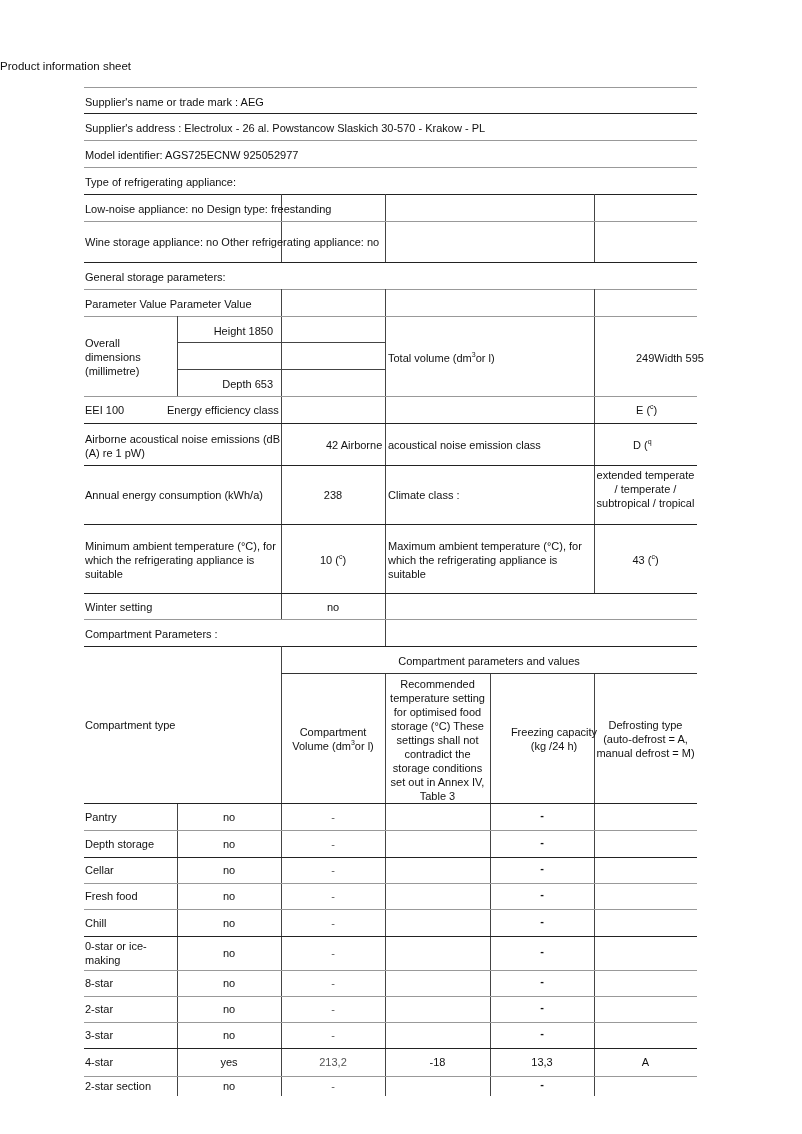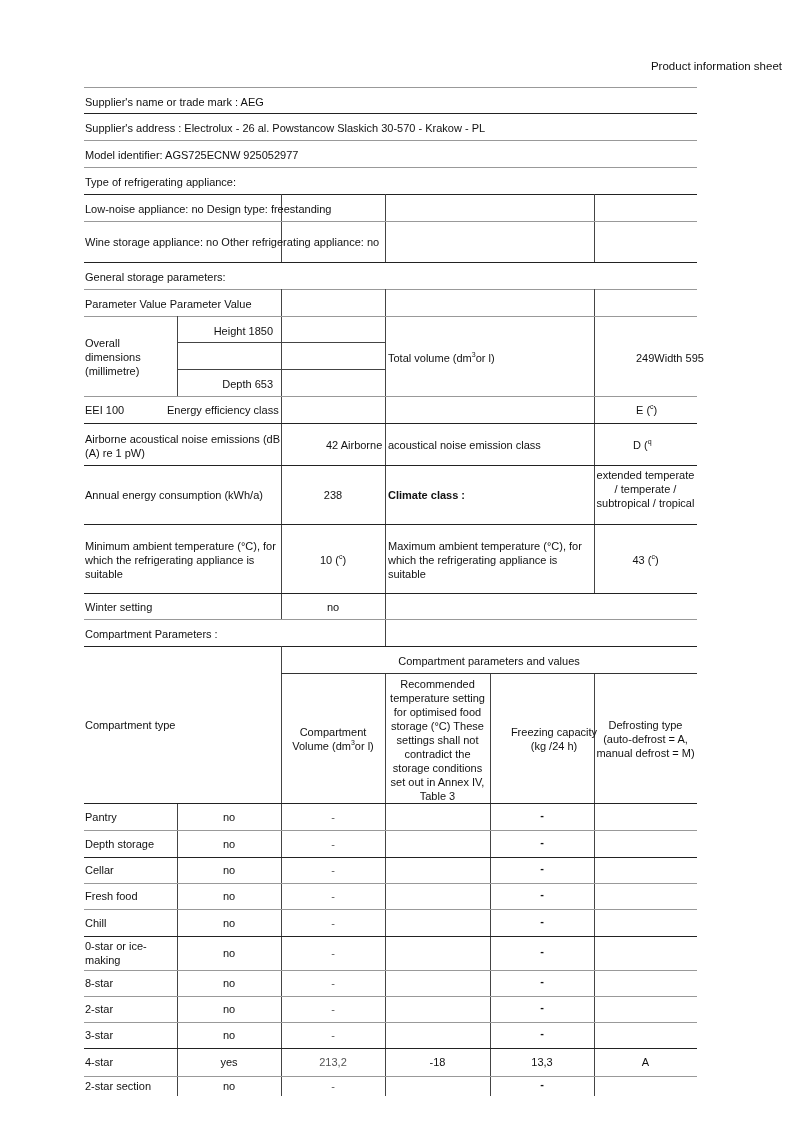--- a/index.html
+++ b/index.html
@@ -1,18 +1,18 @@
 <!DOCTYPE html>
 <html><head>
   <meta charset="utf-8">
   <style>
     html, body { margin: 0; padding: 0; background: #ffffff; }
     body { width: 802px; height: 1134px; position: relative; overflow: hidden;
            font-family: "Liberation Sans", "DejaVu Sans", sans-serif; color: #111; font-size: 11px; }
-    .title { position: absolute; top: 60px; left: 0; width: 782px; text-align: right; font-size: 11.5px; }
+    .title { position: absolute; top: 60px; left: 0; width: 782px; text-align: left; font-size: 11.5px; }
     .hr { position: absolute; left: 84px; width: 613px; height: 0; border-top: 1px solid #999; }
     .hr.dark { border-top: 1.5px solid #222; }
     .vr { position: absolute; width: 0; border-left: 1px solid #444; }
     .t { position: absolute; line-height: 14px; white-space: nowrap; }
     .c { text-align: center; }
     .wrap { white-space: normal; }
     sup { font-size: 7px; vertical-align: 5px; line-height: 0; }
   </style>
 </head>
 <body>
@@ -62,21 +62,21 @@
 <div class="hr dark" style="top:423px;"></div>
 
 <div class="t wrap" style="top:432px;left:85px;width:196px;">Airborne acoustical noise emissions (dB (A) re 1 pW)</div>
 <div class="t" style="top:438px;left:326px;">42 Airborne</div>
 <div class="t" style="top:438px;left:388px;">acoustical noise emission class</div>
 <div class="t" style="top:438px;left:633px;"><span>D (</span><sup>q</sup></div>
 <div class="hr dark" style="top:465px;"></div>
 
 <div class="t" style="top:488px;left:85px;">Annual energy consumption (kWh/a)</div>
 <div class="t c" style="top:488px;left:281px;width:104px;">238</div>
-<div class="t" style="top:488px;left:388px;font-weight:bold;">Climate class :</div>
+<div class="t" style="top:488px;left:388px;">Climate class :</div>
 <div class="t c wrap" style="top:468px;left:594px;width:103px;">extended temperate / temperate / subtropical / tropical</div>
 <div class="hr dark" style="top:524px;"></div>
 
 <div class="t wrap" style="top:539px;left:85px;width:194px;">Minimum ambient temperature (°C), for which the refrigerating appliance is suitable</div>
 <div class="t c" style="top:553px;left:281px;width:104px;"><span>10 (</span><sup>c</sup><span>)</span></div>
 <div class="t wrap" style="top:539px;left:388px;width:204px;">Maximum ambient temperature (°C), for which the refrigerating appliance is suitable</div>
 <div class="t c" style="top:553px;left:594px;width:103px;"><span>43 (</span><sup>c</sup><span>)</span></div>
 <div class="hr dark" style="top:593px;"></div>
 
 <div class="t" style="top:600px;left:85px;">Winter setting</div>

